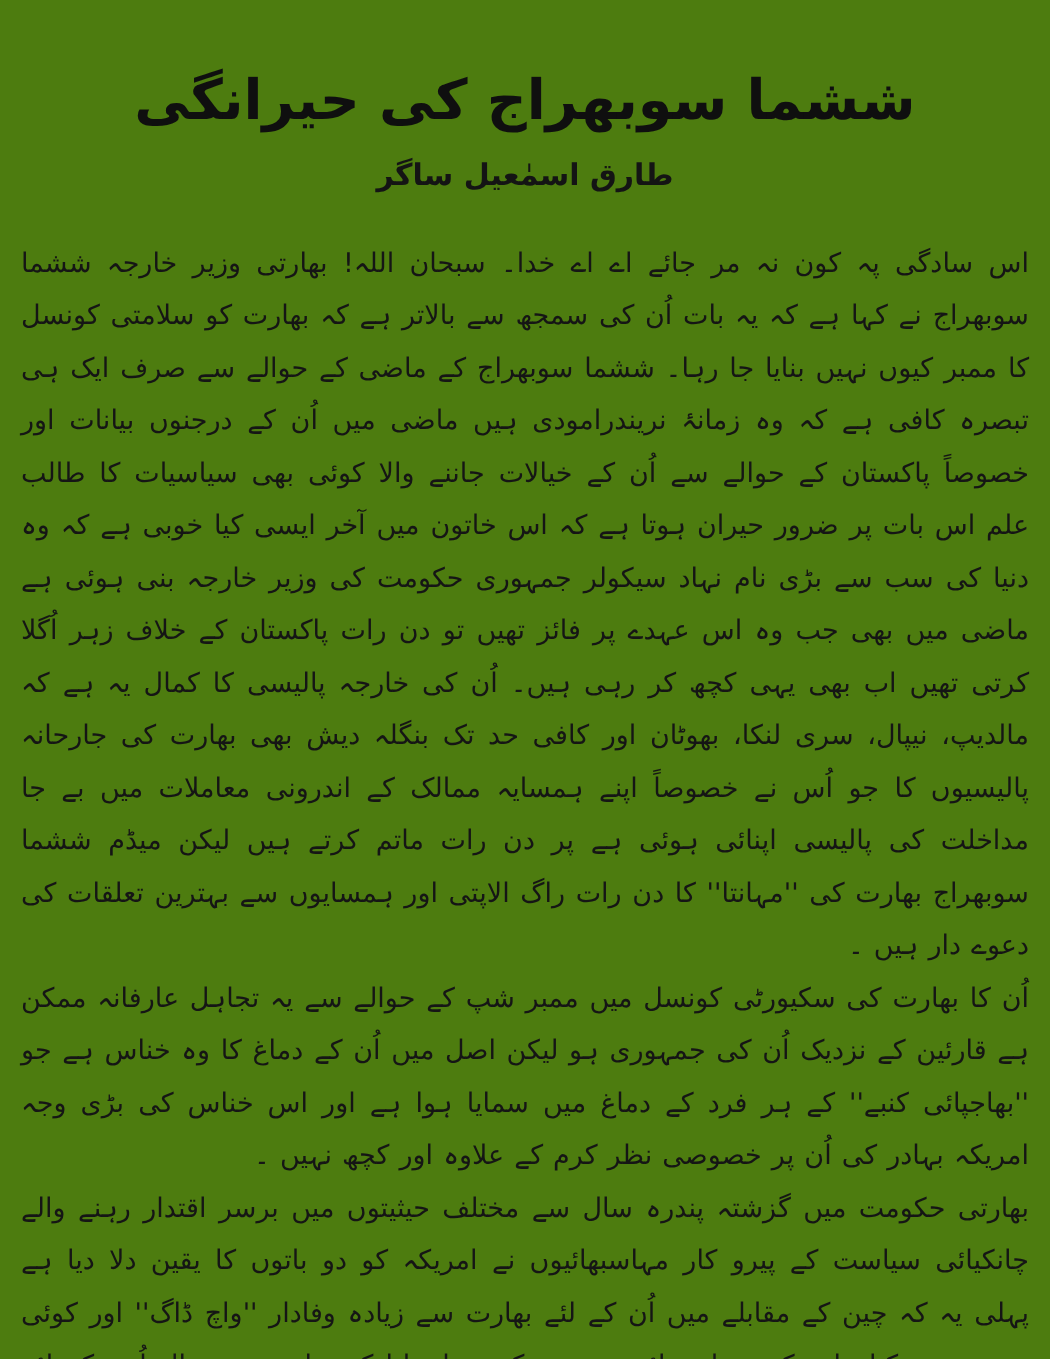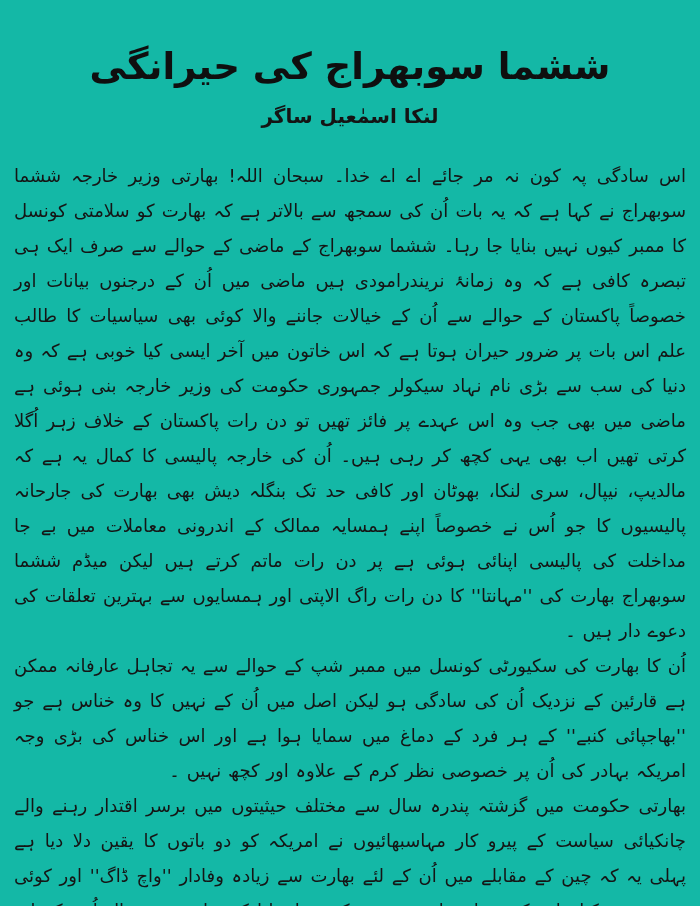--- a/index.html
+++ b/index.html
@@ -5,21 +5,21 @@
   html, body {
     margin: 0;
     padding: 0;
     background: #ffffff;
   }
   .page {
     position: relative;
     width: 700px;
     height: 906px;
     margin: 0 auto;
-    background: #14b8a6;
+    background: #4d7c0f;
     box-sizing: border-box;
     padding: 34px 14px 0 14px;
     direction: rtl;
     overflow: hidden;
     font-family: "DejaVu Sans", sans-serif;
     color: #161616;
   }
   .doc-title {
     text-align: center;
     font-size: 37px;
@@ -44,20 +44,20 @@
     text-justify: inter-word;
     word-spacing: 1px;
     color: #151515;
   }
 </style>
 </head>
 <body>
 
 <div class="page">
   <h1 class="doc-title">ششما سوبھراج کی حیرانگی</h1>
-  <div class="doc-author">لنکا اسمٰعیل ساگر</div>
+  <div class="doc-author">طارق اسمٰعیل ساگر</div>
   <div class="doc-body">
     <p>اس سادگی پہ کون نہ مر جائے اے اے خدا۔ سبحان اللہ! بھارتی وزیر خارجہ ششما سوبھراج نے کہا ہے کہ یہ بات اُن کی سمجھ سے بالاتر ہے کہ بھارت کو سلامتی کونسل کا ممبر کیوں نہیں بنایا جا رہا۔ ششما سوبھراج کے ماضی کے حوالے سے صرف ایک ہی تبصرہ کافی ہے کہ وہ زمانۂ نریندرامودی ہیں ماضی میں اُن کے درجنوں بیانات اور خصوصاً پاکستان کے حوالے سے اُن کے خیالات جاننے والا کوئی بھی سیاسیات کا طالب علم اس بات پر ضرور حیران ہوتا ہے کہ اس خاتون میں آخر ایسی کیا خوبی ہے کہ وہ دنیا کی سب سے بڑی نام نہاد سیکولر جمہوری حکومت کی وزیر خارجہ بنی ہوئی ہے ماضی میں بھی جب وہ اس عہدے پر فائز تھیں تو دن رات پاکستان کے خلاف زہر اُگلا کرتی تھیں اب بھی یہی کچھ کر رہی ہیں۔ اُن کی خارجہ پالیسی کا کمال یہ ہے کہ مالدیپ، نیپال، سری لنکا، بھوٹان اور کافی حد تک بنگلہ دیش بھی بھارت کی جارحانہ پالیسیوں کا جو اُس نے خصوصاً اپنے ہمسایہ ممالک کے اندرونی معاملات میں بے جا مداخلت کی پالیسی اپنائی ہوئی ہے پر دن رات ماتم کرتے ہیں لیکن میڈم ششما سوبھراج بھارت کی ''مہانتا'' کا دن رات راگ الاپتی اور ہمسایوں سے بہترین تعلقات کی دعوے دار ہیں ۔</p>
-    <p>اُن کا بھارت کی سکیورٹی کونسل میں ممبر شپ کے حوالے سے یہ تجاہل عارفانہ ممکن ہے قارئین کے نزدیک اُن کی سادگی ہو لیکن اصل میں اُن کے نہیں کا وہ خناس ہے جو ''بھاجپائی کنبے'' کے ہر فرد کے دماغ میں سمایا ہوا ہے اور اس خناس کی بڑی وجہ امریکہ بہادر کی اُن پر خصوصی نظر کرم کے علاوہ اور کچھ نہیں ۔</p>
+    <p>اُن کا بھارت کی سکیورٹی کونسل میں ممبر شپ کے حوالے سے یہ تجاہل عارفانہ ممکن ہے قارئین کے نزدیک اُن کی جمہوری ہو لیکن اصل میں اُن کے دماغ کا وہ خناس ہے جو ''بھاجپائی کنبے'' کے ہر فرد کے دماغ میں سمایا ہوا ہے اور اس خناس کی بڑی وجہ امریکہ بہادر کی اُن پر خصوصی نظر کرم کے علاوہ اور کچھ نہیں ۔</p>
     <p>بھارتی حکومت میں گزشتہ پندرہ سال سے مختلف حیثیتوں میں برسر اقتدار رہنے والے چانکیائی سیاست کے پیرو کار مہاسبھائیوں نے امریکہ کو دو باتوں کا یقین دلا دیا ہے پہلی یہ کہ چین کے مقابلے میں اُن کے لئے بھارت سے زیادہ وفادار ''واچ ڈاگ'' اور کوئی نہیں ہو سکتا۔ امریکہ نے اس لئے یہ سب کچھ مان لیا کہ بھارت بہر حال اُس کے لئے ایک بڑی منڈی ہے اور چین اُس کی غیر موجودگی میں اس پر تصرف حاصل کر لے گا پاکستان دشمنی کی وجہ سے بھارت قابض یورپی اور امریکی فوج کی افغانستان سے روانگی کے بعد یہاں تھانیداری کے فرائض امریکی آشیر واد سے بخوبی انجام دے سکتا ہے۔</p>
 
   </div>
 </div>
 
 </body></html>

